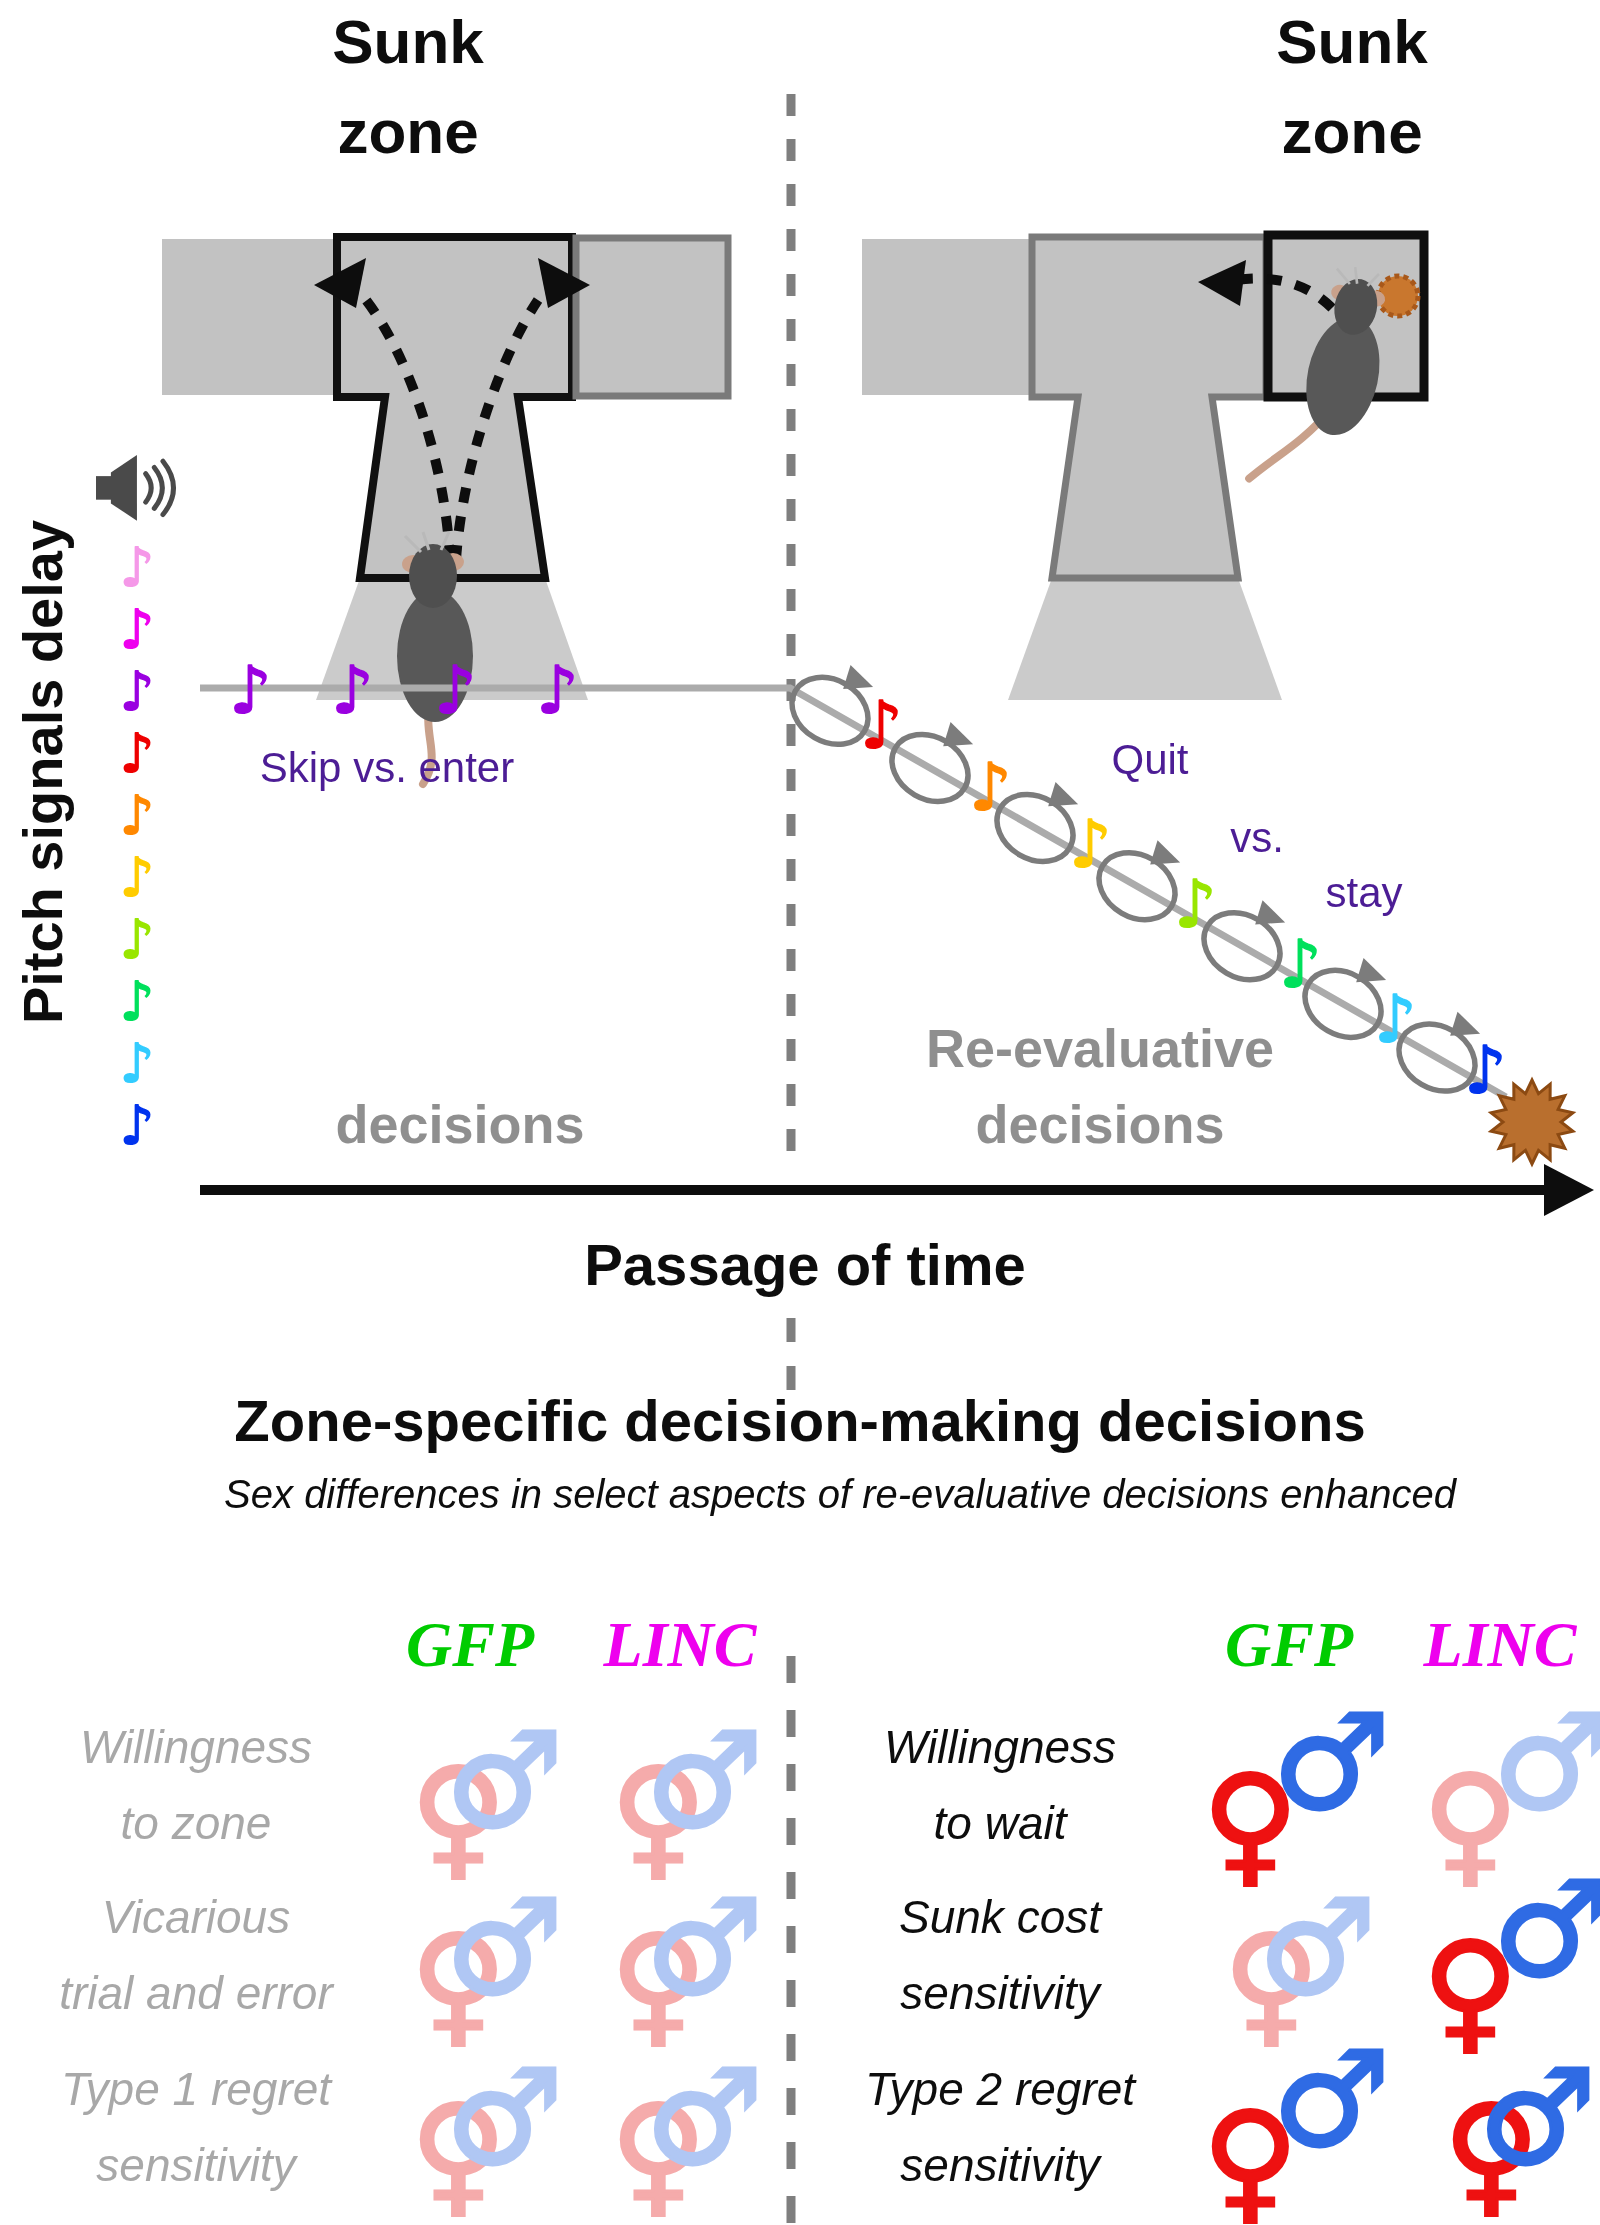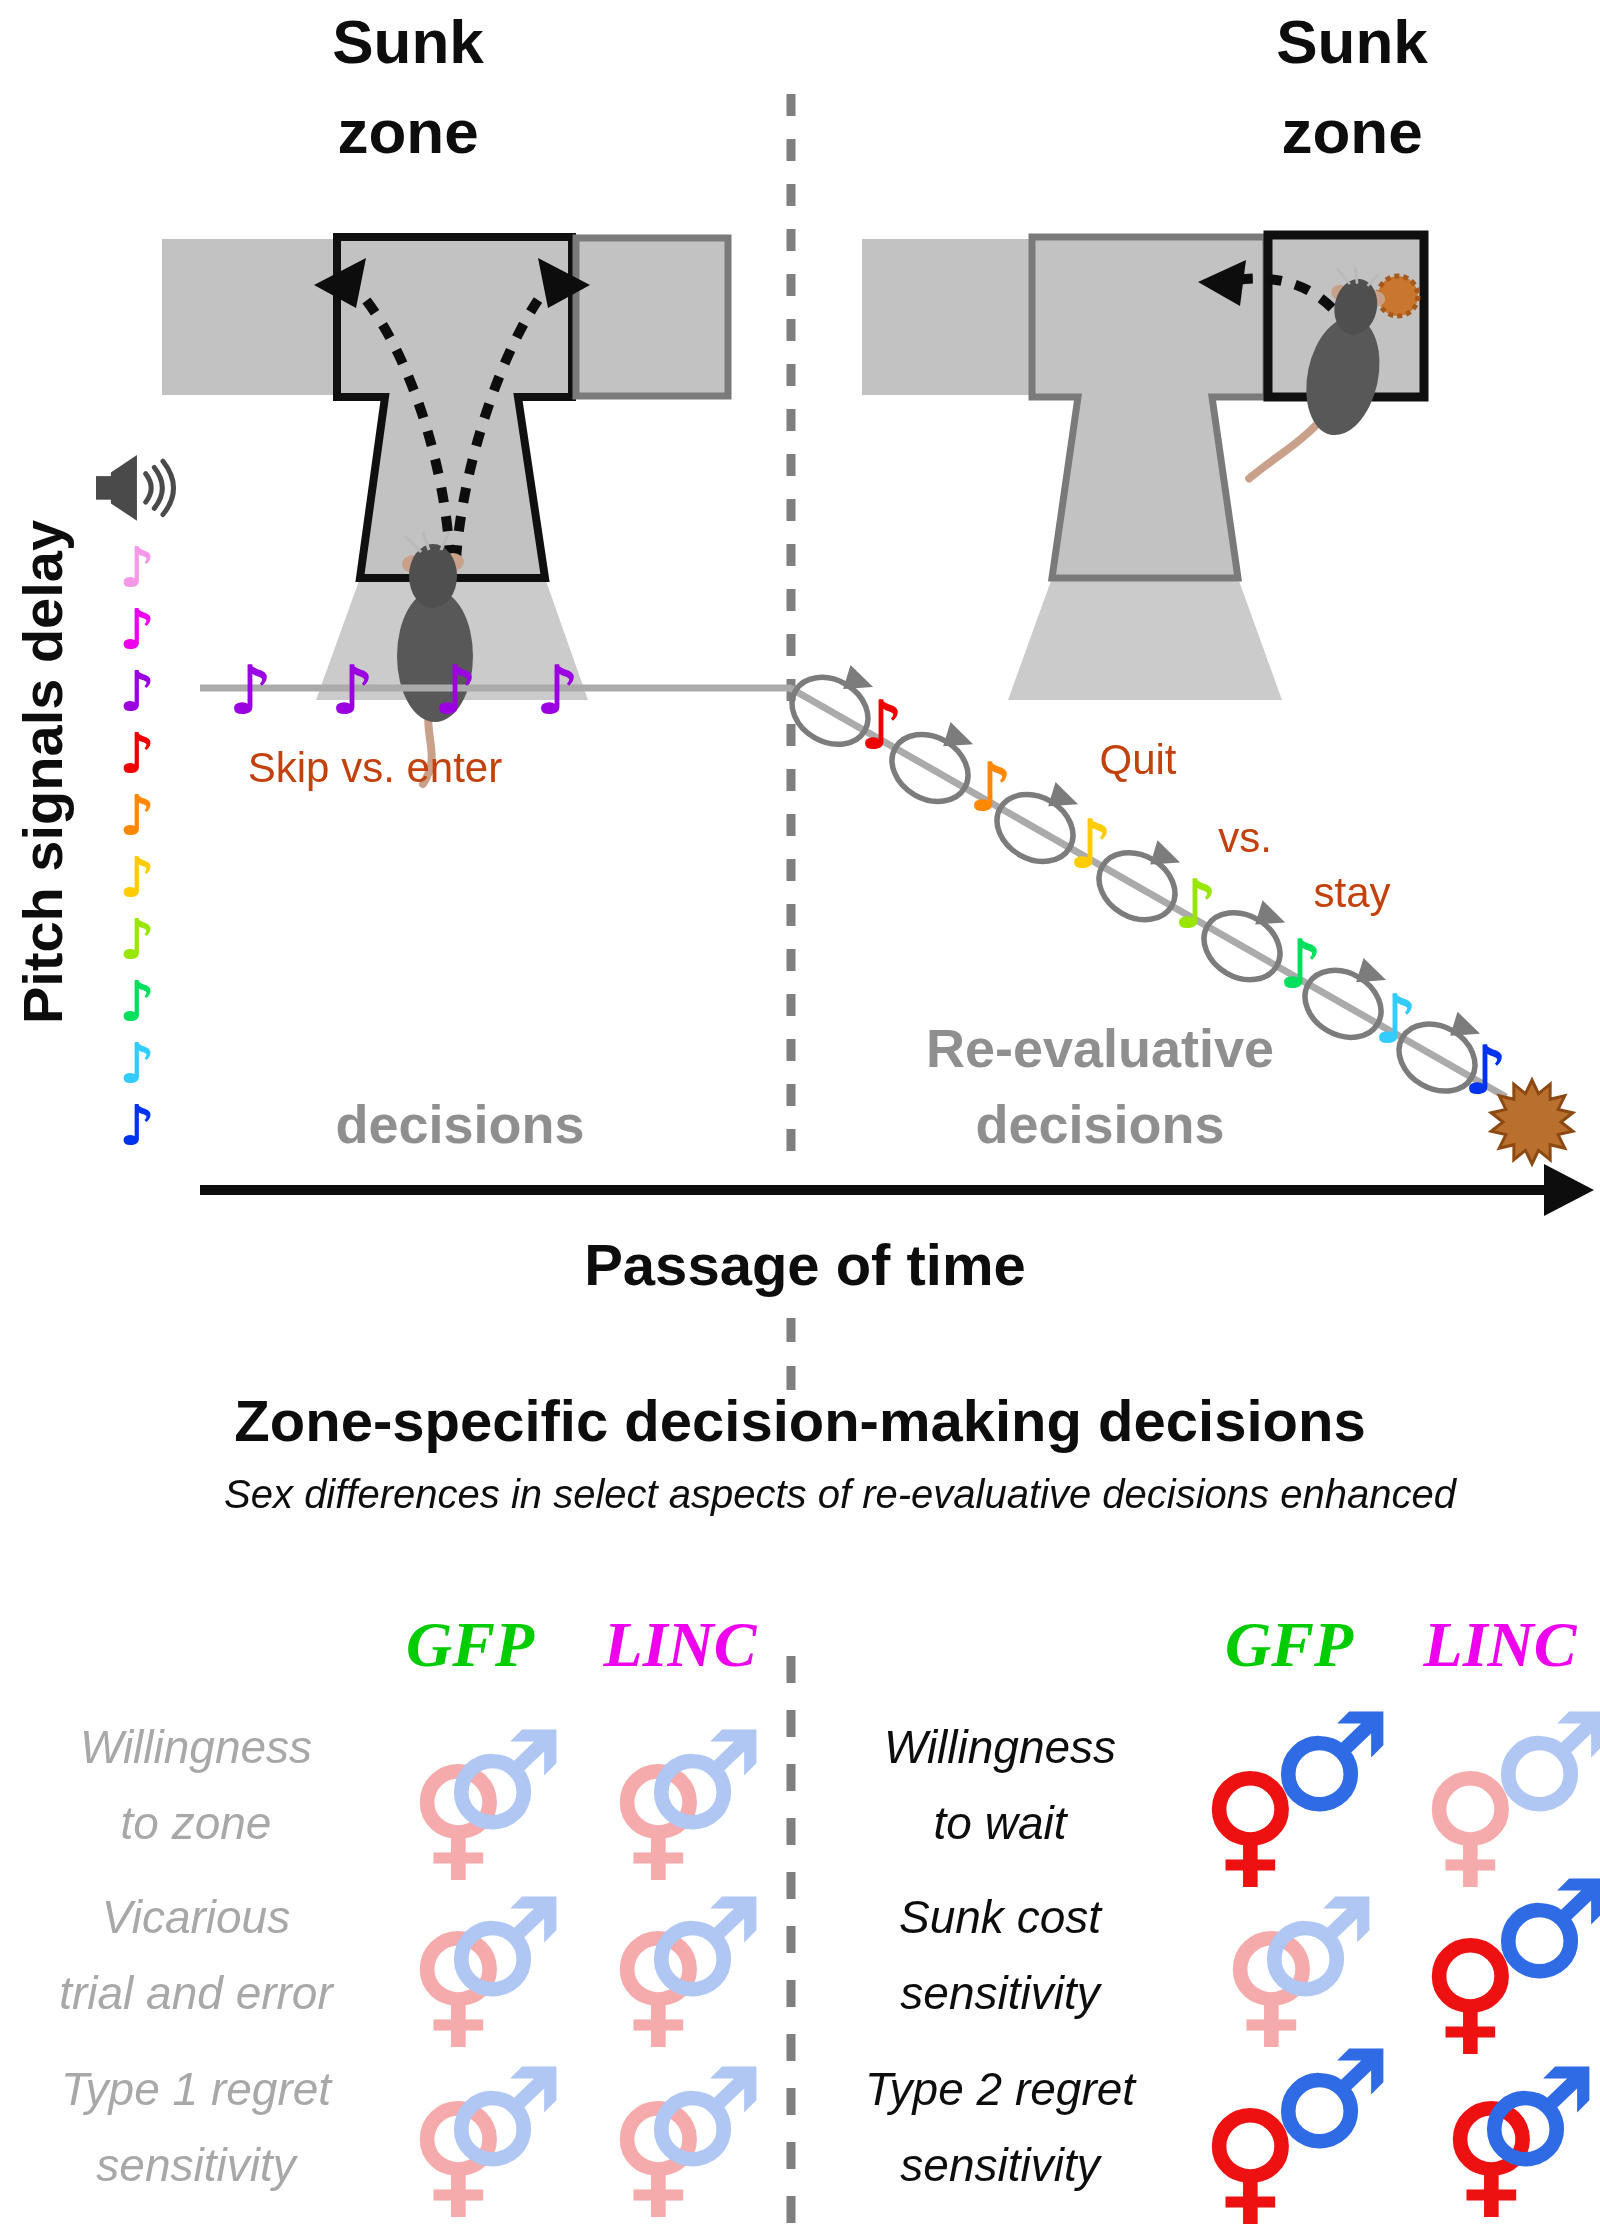--- a/index.html
+++ b/index.html
@@ -2,21 +2,21 @@
 <html><head>
 <meta charset="utf-8">
 <style>
   html,body{margin:0;padding:0;background:#ffffff;}
   #fig{position:relative;width:1600px;height:2225px;background:#ffffff;overflow:hidden;
        font-family:"Liberation Sans","DejaVu Sans",sans-serif;}
   .abs{position:absolute;}
   .ctr{transform:translate(-50%,-50%);text-align:center;}
   .title{font-size:62px;font-weight:bold;color:#0d0d0d;line-height:1;}
   .phase{font-size:54px;font-weight:bold;color:#8f8f8f;line-height:1;}
-  .choice{font-size:42px;color:#c2410c;line-height:1;}
+  .choice{font-size:42px;color:#4c1d95;line-height:1;margin-left:12px;}
   .axis-x{font-size:58px;font-weight:bold;color:#0d0d0d;}
   .axis-y{font-size:56px;font-weight:bold;color:#0d0d0d;white-space:nowrap;}
   .heading{font-size:58px;font-weight:bold;color:#0d0d0d;white-space:nowrap;}
   .subtitle{font-size:40px;font-style:italic;color:#0d0d0d;white-space:nowrap;}
   .grp{font-size:64px;font-weight:bold;font-style:italic;line-height:1;font-family:Liberation Serif, serif;}
   .rowlab{font-size:46px;font-style:italic;line-height:1.65;white-space:nowrap;}
   .rowlab.left{color:#a8a8a8;}
   .rowlab.right{color:#0d0d0d;}
   .note{position:absolute;font-family:"DejaVu Sans",sans-serif;line-height:1;
         -webkit-text-stroke:1.5px currentColor;}

